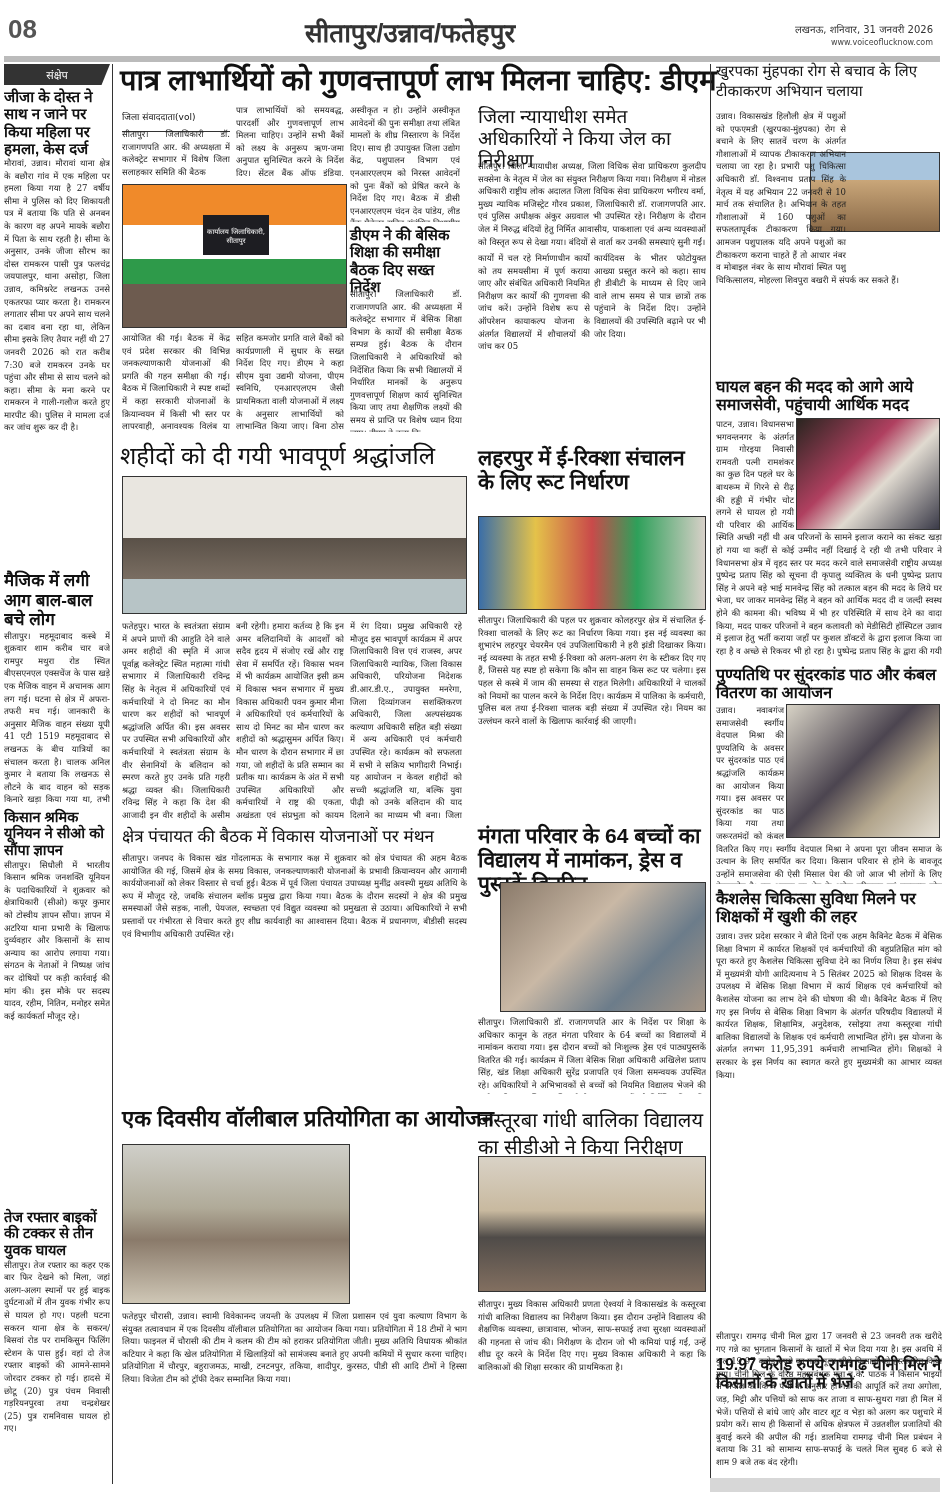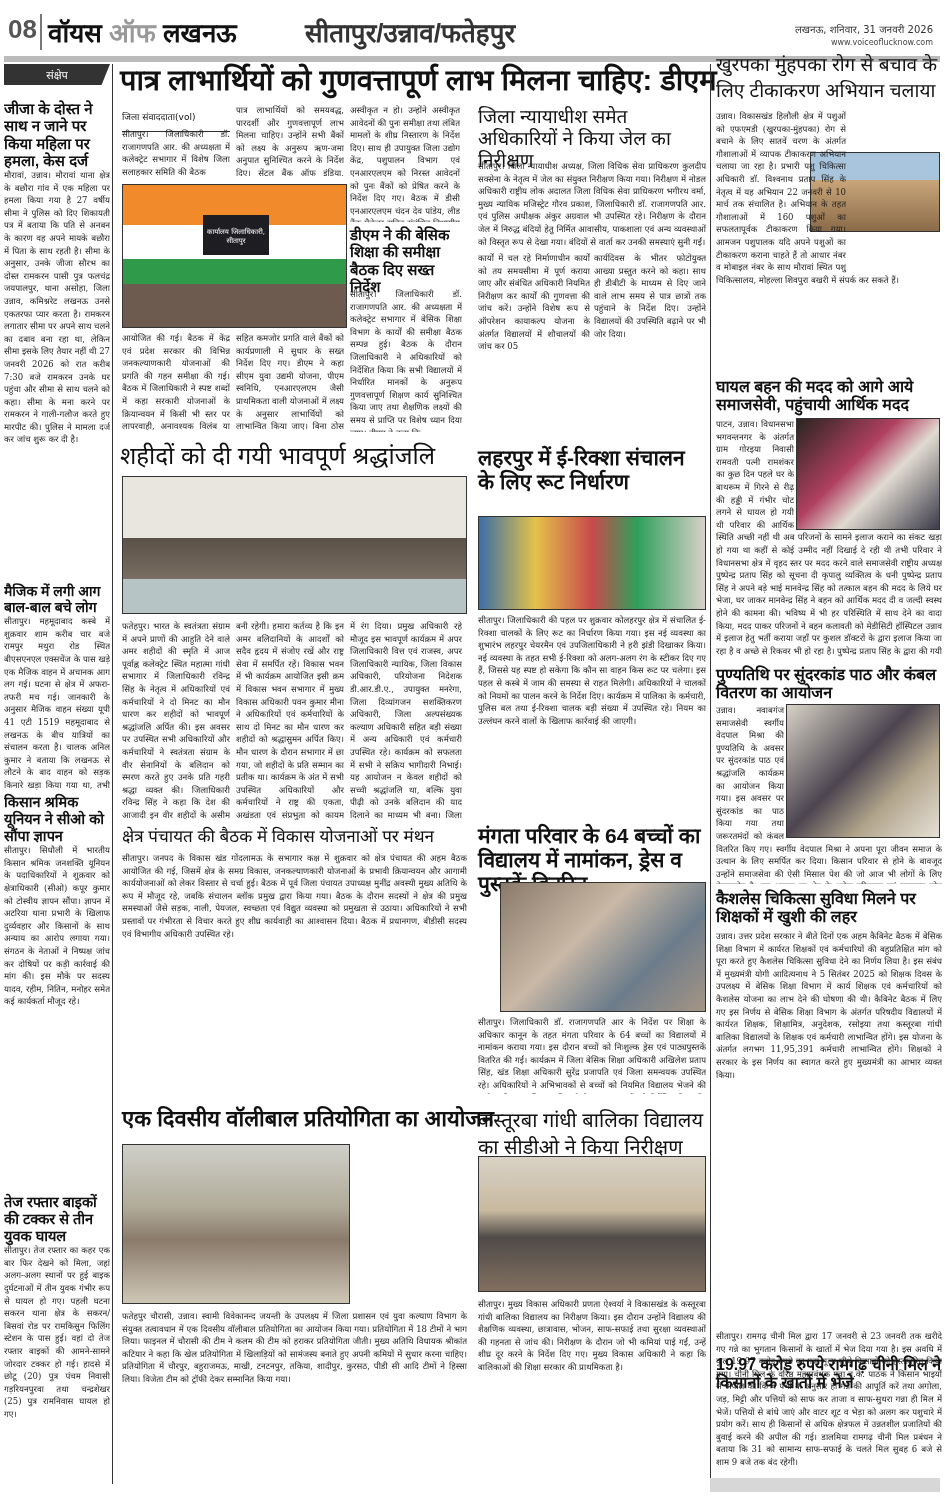--- a/index.html
+++ b/index.html
@@ -19,36 +19,31 @@
 .photo{position:absolute;background:linear-gradient(135deg,#8a7a6a,#c9b8a5 40%,#6c7c8a 70%,#a59585);border:1px solid #333}
 .vr{position:absolute;width:1px;background:#333}
 .tag{background:#333;color:#fff;font-size:11px;text-align:center;padding:3px 8px;clip-path:polygon(0 0,100% 0,92% 100%,0 100%)}
 .footbar{left:710px;top:1478px;width:230px;height:14px;background:#d7d7d7}
 </style>
 </head>
 <body>
 
 <div class="abs mast">
   <div class="abs pgno">08</div>
-  <div class="abs brand">
-    <span>वॉयस</span>
-    <span class="o">ऑफ</span>
-    <span>लखनऊ</span>
-  </div>
   <div class="abs section">सीतापुर/उन्नाव/फतेहपुर</div>
   <div class="abs date">लखनऊ, शनिवार, 31 जनवरी 2026</div>
   <div class="abs site">www.voiceoflucknow.com</div>
 </div>
 <div class="abs bar"></div>
 
 <div class="col" style="left:4px;top:64px;width:106px;height:1420px">
   <div class="tag">संक्षेप</div>
-  <div class="hd" style="font-size:15px;margin-top:15px">जीजा के दोस्त ने साथ न जाने पर किया महिला पर हमला, केस दर्ज</div>
+  <div class="hd" style="font-size:15px;margin-top:3px">जीजा के दोस्त ने साथ न जाने पर किया महिला पर हमला, केस दर्ज</div>
   <div class="txt" style="height:410px;overflow:hidden">मौरावां, उन्नाव। मौरावां थाना क्षेत्र के बछौरा गांव में एक महिला पर हमला किया गया है 27 वर्षीय सीमा ने पुलिस को दिए शिकायती पत्र में बताया कि पति से अनबन के कारण वह अपने मायके बछौरा में पिता के साथ रहती है। सीमा के अनुसार, उनके जीजा सौरभ का दोस्त रामकरन पासी पुत्र फलचंद्र जयपालपुर, थाना असोहा, जिला उन्नाव, कमिश्नरेट लखनऊ उनसे एकतरफा प्यार करता है। रामकरन लगातार सीमा पर अपने साथ चलने का दबाव बना रहा था, लेकिन सीमा इसके लिए तैयार नहीं थी 27 जनवरी 2026 को रात करीब 7:30 बजे रामकरन उनके घर पहुंचा और सीमा से साथ चलने को कहा। सीमा के मना करने पर रामकरन ने गाली-गलौज करते हुए मारपीट की। पुलिस ने मामला दर्ज कर जांच शुरू कर दी है।</div>
-  <div class="hd" style="font-size:14px;margin-top:4px">मैजिक में लगी आग बाल-बाल बचे लोग</div>
+  <div class="hd" style="font-size:17px;margin-top:4px">मैजिक में लगी आग बाल-बाल बचे लोग</div>
   <div class="txt" style="height:175px;overflow:hidden">सीतापुर। महमूदाबाद कस्बे में शुक्रवार शाम करीब चार बजे रामपुर मथुरा रोड स्थित बीएसएनएल एक्सचेंज के पास खड़े एक मैजिक वाहन में अचानक आग लग गई। घटना से क्षेत्र में अफरा-तफरी मच गई। जानकारी के अनुसार मैजिक वाहन संख्या यूपी 41 एटी 1519 महमूदाबाद से लखनऊ के बीच यात्रियों का संचालन करता है। चालक अनिल कुमार ने बताया कि लखनऊ से लौटने के बाद वाहन को सड़क किनारे खड़ा किया गया था, तभी उसमें अचानक आग लग गई। दमकल ने मौके पर पहुंचकर आग पर काबू पाया।</div>
   <div class="hd" style="font-size:14.5px;margin-top:4px">किसान श्रमिक यूनियन ने सीओ को सौंपा ज्ञापन</div>
   <div class="txt" style="height:330px;overflow:hidden">सीतापुर। सिधौली में भारतीय किसान श्रमिक जनशक्ति यूनियन के पदाधिकारियों ने शुक्रवार को क्षेत्राधिकारी (सीओ) कपूर कुमार को टोस्वीय ज्ञापन सौंपा। ज्ञापन में अटरिया थाना प्रभारी के खिलाफ दुर्व्यवहार और किसानों के साथ अन्याय का आरोप लगाया गया। संगठन के नेताओं ने निष्पक्ष जांच कर दोषियों पर कड़ी कार्रवाई की मांग की। इस मौके पर सदस्य यादव, रहीम, नितिन, मनोहर समेत कई कार्यकर्ता मौजूद रहे।</div>
   <div class="hd" style="font-size:14.5px;margin-top:20px">तेज रफ्तार बाइकों की टक्कर से तीन युवक घायल</div>
   <div class="txt" style="height:200px;overflow:hidden">सीतापुर। तेज रफ्तार का कहर एक बार फिर देखने को मिला, जहां अलग-अलग स्थानों पर हुई बाइक दुर्घटनाओं में तीन युवक गंभीर रूप से घायल हो गए। पहली घटना सकरन थाना क्षेत्र के सकरन/बिसवां रोड पर रामकिसुन फिलिंग स्टेशन के पास हुई। वहां दो तेज रफ्तार बाइकों की आमने-सामने जोरदार टक्कर हो गई। हादसे में छोटू (20) पुत्र पंचम निवासी गड़रियनपुरवा तथा चन्द्रशेखर (25) पुत्र रामनिवास घायल हो गए।</div>
 </div>
 <div class="vr" style="left:112px;top:64px;height:1420px"></div>
 
 <div class="abs hd" style="left:120px;top:64px;width:580px;font-size:29px;white-space:nowrap">पात्र लाभार्थियों को गुणवत्तापूर्ण लाभ मिलना चाहिए: डीएम</div>
 <div class="abs" style="left:122px;top:110px;width:108px;font-size:9px;border-bottom:1px solid #333;padding-bottom:8px">जिला संवाददाता(vol)</div>
@@ -88,21 +83,21 @@
 <div class="abs hd" style="left:122px;top:1106px;width:345px;font-size:22px;white-space:nowrap">एक दिवसीय वॉलीबाल प्रतियोगिता का आयोजन</div>
 <div class="photo" style="left:122px;top:1144px;width:228px;height:160px;background:linear-gradient(#cfcfc9 0%,#b0aa98 40%,#8a7a6a 60%,#cfc7b6 100%)"></div>
 <div class="col txt" style="left:122px;top:1310px;width:345px;height:180px">फतेहपुर चौरासी, उन्नाव। स्वामी विवेकानन्द जयन्ती के उपलक्ष्य में जिला प्रशासन एवं युवा कल्याण विभाग के संयुक्त तत्वावधान में एक दिवसीय वॉलीबाल प्रतियोगिता का आयोजन किया गया। प्रतियोगिता में 18 टीमों ने भाग लिया। फाइनल में चौरासी की टीम ने कलम की टीम को हराकर प्रतियोगिता जीती। मुख्य अतिथि विधायक श्रीकांत कटियार ने कहा कि खेल प्रतियोगिता में खिलाड़ियों को सामंजस्य बनाते हुए अपनी कमियों में सुधार करना चाहिए। प्रतियोगिता में चौरपुर, बहुराजमऊ, माखी, टनटनपुर, तकिया, शादीपुर, कुरसठ, पीडी सी आदि टीमों ने हिस्सा लिया। विजेता टीम को ट्रॉफी देकर सम्मानित किया गया।</div>
 
 <div class="abs" style="left:478px;top:1106px;width:228px;font-size:20px;font-family:'Liberation Sans',sans-serif">कस्तूरबा गांधी बालिका विद्यालय का सीडीओ ने किया निरीक्षण</div>
 <div class="photo" style="left:478px;top:1156px;width:228px;height:136px;background:linear-gradient(#d9d2c6 0%,#c8b99f 40%,#4f4b48 60%,#826f60 100%)"></div>
 <div class="col txt" style="left:478px;top:1298px;width:228px;height:190px">सीतापुर। मुख्य विकास अधिकारी प्रणता ऐश्वर्या ने विकासखंड के कस्तूरबा गांधी बालिका विद्यालय का निरीक्षण किया। इस दौरान उन्होंने विद्यालय की शैक्षणिक व्यवस्था, छात्रावास, भोजन, साफ-सफाई तथा सुरक्षा व्यवस्थाओं की गहनता से जांच की। निरीक्षण के दौरान जो भी कमियां पाई गईं, उन्हें शीघ्र दूर करने के निर्देश दिए गए। मुख्य विकास अधिकारी ने कहा कि बालिकाओं की शिक्षा सरकार की प्राथमिकता है।</div>
 
 <div class="vr" style="left:710px;top:64px;height:1420px"></div>
 
-<div class="abs" style="left:716px;top:51px;width:226px;font-size:19px;font-family:'Liberation Sans',sans-serif">खुरपका मुंहपका रोग से बचाव के लिए टीकाकरण अभियान चलाया</div>
+<div class="abs" style="left:716px;top:60px;width:226px;font-size:15px;font-family:'Liberation Sans',sans-serif">खुरपका मुंहपका रोग से बचाव के लिए टीकाकरण अभियान चलाया</div>
 <div class="photo" style="left:810px;top:152px;width:130px;height:80px;background:linear-gradient(#a9c5dd 0%,#a9c5dd 35%,#c9a679 35%,#8a6a48 100%)"></div>
 <div class="col txt" style="left:716px;top:110px;width:226px;height:264px;shape-outside:none"><span style="float:right;width:96px;height:124px;margin-top:38px"></span><span>उन्नाव। विकासखंड हिलौली क्षेत्र में पशुओं को एफएमडी (खुरपका-मुंहपका) रोग से बचाने के लिए सातवें चरण के अंतर्गत गौशालाओं में व्यापक टीकाकरण अभियान चलाया जा रहा है। प्रभारी पशु चिकित्सा अधिकारी डॉ. विश्वनाथ प्रताप सिंह के नेतृत्व में यह अभियान 22 जनवरी से 10 मार्च तक संचालित है। अभियान के तहत गौशालाओं में 160 पशुओं का सफलतापूर्वक टीकाकरण किया गया। आमजन पशुपालक यदि अपने पशुओं का टीकाकरण कराना चाहते हैं तो आधार नंबर व मोबाइल नंबर के साथ मौरावां स्थित पशु चिकित्सालय, मोहल्ला शिवपुरा बखरी में संपर्क कर सकते हैं।</span></div>
 
 <div class="abs hd" style="left:716px;top:378px;width:226px;font-size:16px">घायल बहन की मदद को आगे आये समाजसेवी, पहुंचायी आर्थिक मदद</div>
 <div class="photo" style="left:796px;top:418px;width:144px;height:112px;background:linear-gradient(135deg,#2a2520,#b04060 40%,#e0dad0 60%,#3a3a48)"></div>
 <div class="col txt" style="left:716px;top:418px;width:226px;height:240px"><span style="float:right;width:148px;height:112px"></span><span>पाटन, उन्नाव। विधानसभा भगवन्तनगर के अंतर्गत ग्राम गोरइया निवासी रामवती पत्नी रामशंकर का कुछ दिन पहले घर के बाथरूम में गिरने से रीढ़ की हड्डी में गंभीर चोट लगने से घायल हो गयी थी परिवार की आर्थिक स्थिति अच्छी नहीं थी अब परिजनों के सामने इलाज कराने का संकट खड़ा हो गया था कहीं से कोई उम्मीद नहीं दिखाई दे रही थी तभी परिवार ने विधानसभा क्षेत्र में वृहद स्तर पर मदद करने वाले समाजसेवी राष्ट्रीय अध्यक्ष पुष्पेन्द्र प्रताप सिंह को सूचना दी कृपालु व्यक्तित्व के धनी पुष्पेन्द्र प्रताप सिंह ने अपने बड़े भाई मानवेन्द्र सिंह को तत्काल बहन की मदद के लिये घर भेजा, घर जाकर मानवेन्द्र सिंह ने बहन को आर्थिक मदद दी व जल्दी स्वस्थ होने की कामना की। भविष्य में भी हर परिस्थिति में साथ देने का वादा किया, मदद पाकर परिजनों ने बहन कलावती को मेडीसिटी हॉस्पिटल उन्नाव में इलाज हेतु भर्ती कराया जहाँ पर कुशल डॉक्टरों के द्वारा इलाज किया जा रहा है व अच्छे से रिकवर भी हो रहा है। पुष्पेन्द्र प्रताप सिंह के द्वारा की गयी मदद पर परिजनों ने धन्यवाद दिया। इस अवसर पर मानवेन्द्र सिंह, पंकज सिंह बाबा, दीपक सिंह राजावत, रामा सिंह प्रियंका वर्मा, सर्वेश कुमार आदि लोग मौजूद रहे।</span></div>
 
 <div class="abs hd" style="left:716px;top:666px;width:226px;font-size:16px">पुण्यतिथि पर सुंदरकांड पाठ और कंबल वितरण का आयोजन</div>
 <div class="photo" style="left:786px;top:704px;width:154px;height:134px;background:linear-gradient(135deg,#d8d3c6,#4c4550 45%,#b2a58c 70%,#e5e0d6)"></div>
 <div class="col txt" style="left:716px;top:704px;width:226px;height:180px"><span style="float:right;width:158px;height:134px"></span><span>उन्नाव। नवाबगंज समाजसेवी स्वर्गीय वेदपाल मिश्रा की पुण्यतिथि के अवसर पर सुंदरकांड पाठ एवं श्रद्धांजलि कार्यक्रम का आयोजन किया गया। इस अवसर पर सुंदरकांड का पाठ किया गया तथा जरूरतमंदों को कंबल वितरित किए गए। स्वर्गीय वेदपाल मिश्रा ने अपना पूरा जीवन समाज के उत्थान के लिए समर्पित कर दिया। किसान परिवार से होने के बावजूद उन्होंने समाजसेवा की ऐसी मिसाल पेश की जो आज भी लोगों के लिए प्रेरणास्रोत है। इस अवसर पर क्षेत्र के अनेक वरिष्ठजन एवं गणमान्य लोग उपस्थित रहे। कार्यक्रम में शत्रुघन कुमार मिश्रा, राजेश मिश्रा, शिवप्रसाद मिश्र, कमल किशोर शुक्ला, अभयेंद्र सिंह, मोनू सिंह सहित अन्य लोग मौजूद रहे। सभी ने स्वर्गीय वेदपाल मिश्रा के चित्र पर पुष्प अर्पित कर श्रद्धांजलि दी और उनके बताए मार्ग पर चलने का संकल्प लिया।</span></div>

